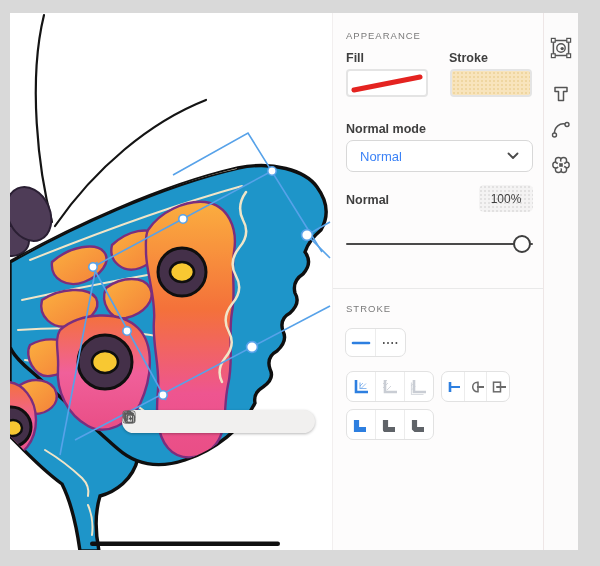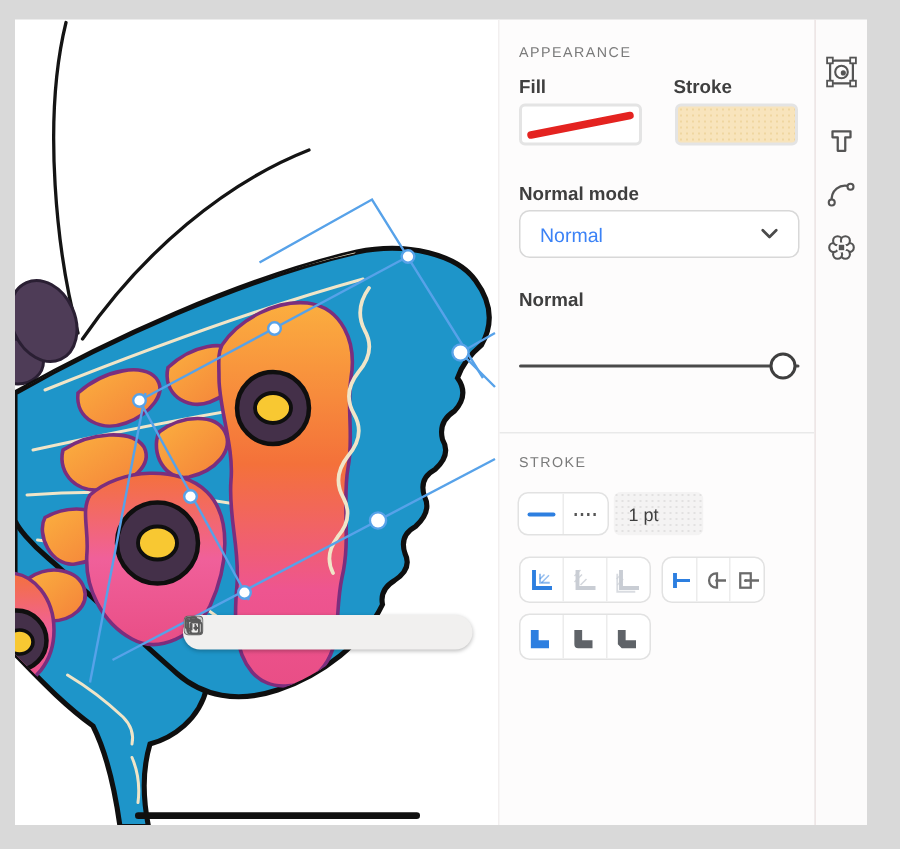--- a/index.html
+++ b/index.html
@@ -236,43 +236,43 @@
 
     <div class="lbl" style="left:13px;top:109px">Normal mode</div>
     <div class="dropdown">
       <span>Normal</span>
       <svg width="12" height="8" viewBox="0 0 12 8">
           <path d="M1.5,1.5 L6,6 L10.5,1.5" fill="none" stroke="#4A4A4A" stroke-width="1.8" stroke-linecap="round" stroke-linejoin="round"></path>
         </svg>
     </div>
 
     <div class="lbl" style="left:13px;top:180px">Normal</div>
+    <div class="valbox opacity-val">
+      <span>100%</span>
+    </div>
     <div class="slider">
       <div class="track"></div>
       <div class="knob"></div>
     </div>
 
     <div class="divider"></div>
 
     <div class="sec-title" style="top:290px">STROKE</div>
 
     <div class="seg stroke-type">
       <div class="cell">
         <svg width="22" height="16" viewBox="0 0 22 16">
             <path d="M3,8 H19" stroke="#2D7FE0" stroke-width="2.6" stroke-linecap="round"></path>
           </svg>
       </div>
       <div class="cell">
         <svg width="22" height="16" viewBox="0 0 22 16">
             <path d="M3,8 H19" stroke="#555" stroke-width="2" stroke-dasharray="1.6,2.6"></path>
           </svg>
       </div>
-    </div>
-    <div class="valbox weight-box">
-      <span>1 pt</span>
     </div>
 
     <div class="seg align-group">
       <div class="cell">
         <svg width="18" height="18" viewBox="0 0 18 18">
             <path d="M4,2 V14 H16" stroke="#2D7FE0" stroke-width="2.6" fill="none"></path>
             <path d="M8,4.5 V10.5 H14.5" stroke="#2D7FE0" stroke-width="1.2" fill="none" opacity=".55"></path>
             <path d="M8,8 l3,-3 M9,10.5 l5,-5" stroke="#2D7FE0" stroke-width="1" opacity=".5"></path>
           </svg>
       </div>

